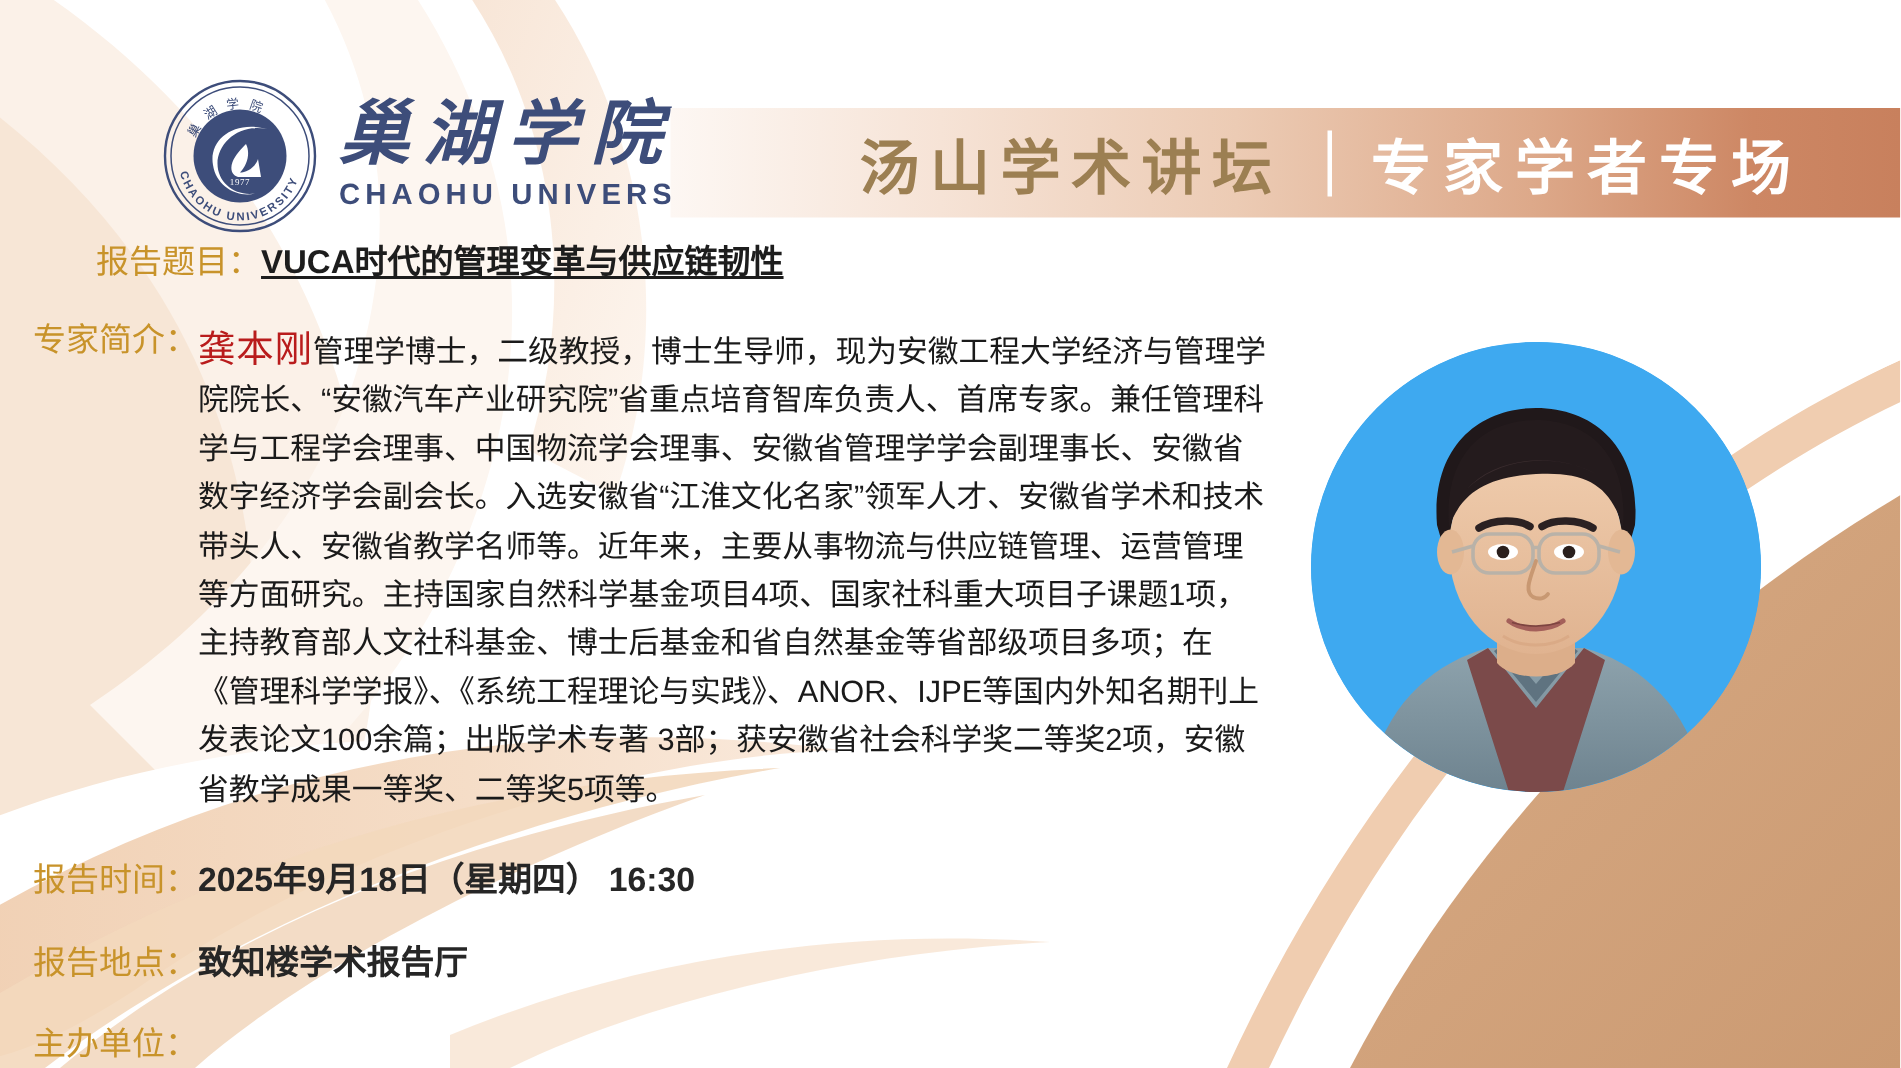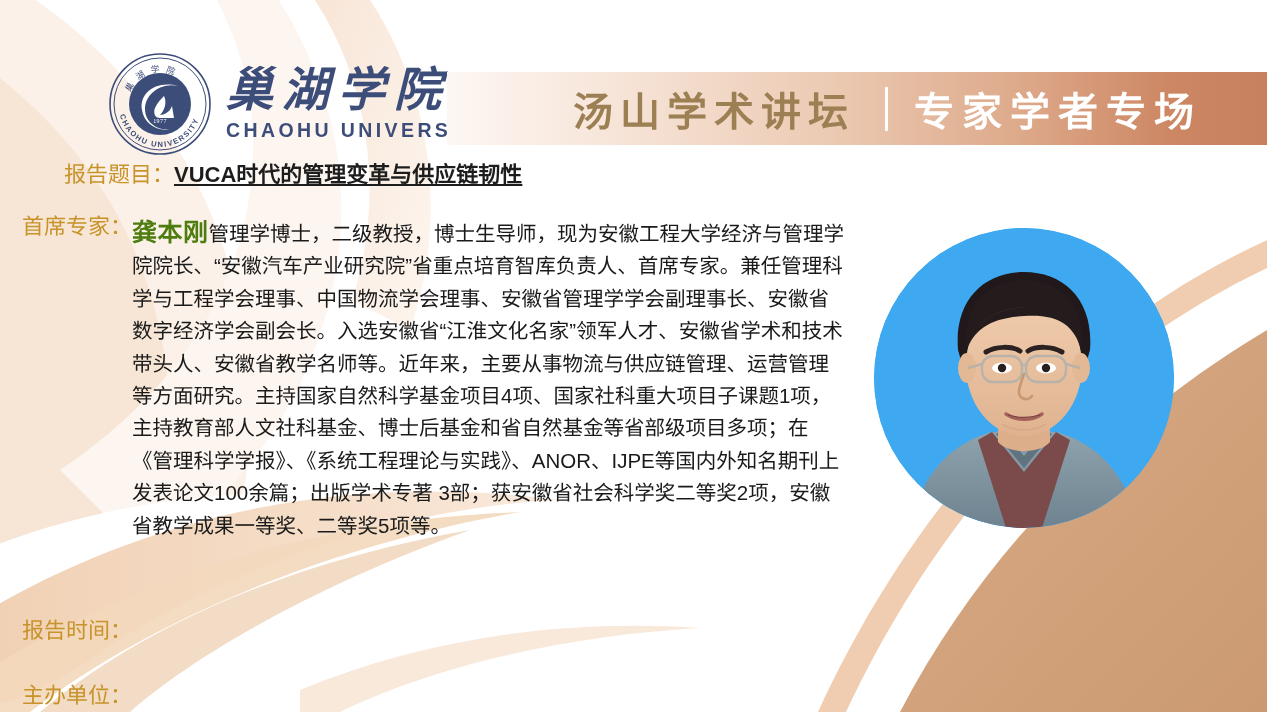--- a/index.html
+++ b/index.html
@@ -70,27 +70,27 @@
   }
   .val-bold{
     color:#262626;font-size:22.5px;font-weight:700;
     white-space:nowrap;line-height:30px;
   }
 
   .row-title{left:22px;top:160px;margin-left:42px;}
   .row-bio{left:22px;top:212px;width:860px;}
   .bio-body{width:716px;}
   .bio-name{
-    font-size:25px;font-weight:700;color:#4d7c0f;letter-spacing:0.5px;
+    font-size:25px;font-weight:400;color:#b91c1c;letter-spacing:0.5px;
   }
   .bio-text{
     font-size:20.5px;color:#1a1a1a;line-height:32.4px;
     text-align:justify;text-justify:inter-ideograph;
   }
-  .row-time{left:22px;top:572px;margin-top:44px;}
+  .row-time{left:22px;top:572px;}
   .row-place{left:22px;top:627px;}
   .row-host{left:22px;top:681px;align-items:center;}
 
   
   .portrait{
     position:absolute;left:874px;top:228px;
     width:300px;height:300px;border-radius:50%;
     overflow:hidden;z-index:5;background:#3ea9f0;
   }
   .portrait svg{display:block;width:300px;height:300px;}
@@ -177,30 +177,35 @@
   </div>
 
   <div class="content">
 
     <div class="row row-title">
       <span class="lbl">报告题目：</span>
       <span class="val-title">VUCA时代的管理变革与供应链韧性</span>
     </div>
 
     <div class="row row-bio">
-      <span class="lbl">首席专家：</span>
+      <span class="lbl">专家简介：</span>
       <span class="bio-body">
         <span class="bio-name">龚本刚</span><span class="bio-text">管理学博士，二级教授，博士生导师，现为安徽工程大学经济与管理学院院长、“安徽汽车产业研究院”省重点培育智库负责人、首席专家。兼任管理科学与工程学会理事、中国物流学会理事、安徽省管理学学会副理事长、安徽省数字经济学会副会长。入选安徽省“江淮文化名家”领军人才、安徽省学术和技术带头人、安徽省教学名师等。近年来，主要从事物流与供应链管理、运营管理等方面研究。主持国家自然科学基金项目4项、国家社科重大项目子课题1项，主持教育部人文社科基金、博士后基金和省自然基金等省部级项目多项；在《管理科学学报》、《系统工程理论与实践》、ANOR、IJPE等国内外知名期刊上发表论文100余篇；出版学术专著 3部；获安徽省社会科学奖二等奖2项，安徽省教学成果一等奖、二等奖5项等。</span>
       </span>
     </div>
 
     <div class="row row-time">
       <span class="lbl">报告时间：</span>
-    </div>
-
+      <span class="val-bold">2025年9月18日（星期四） 16:30</span>
+    </div>
+
+    <div class="row row-place">
+      <span class="lbl">报告地点：</span>
+      <span class="val-bold">致知楼学术报告厅</span>
+    </div>
 
     <div class="row row-host">
       <span class="lbl">主办单位：</span>
     </div>
   </div>
 
   <div class="portrait">
     <svg viewBox="0 0 300 300">
       <defs>
         <clipPath id="pClip">

